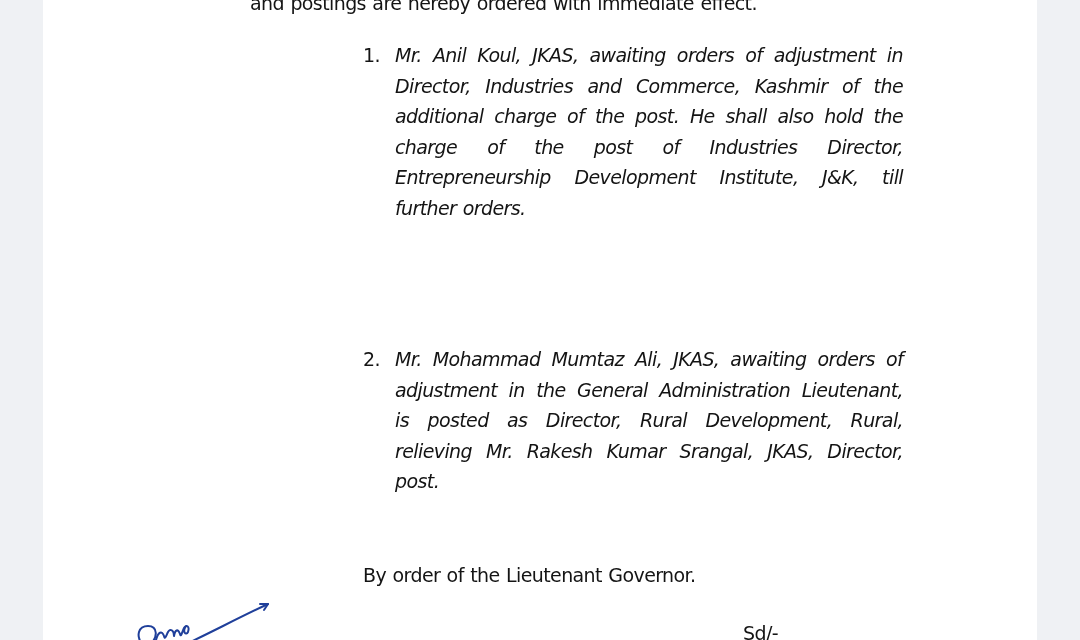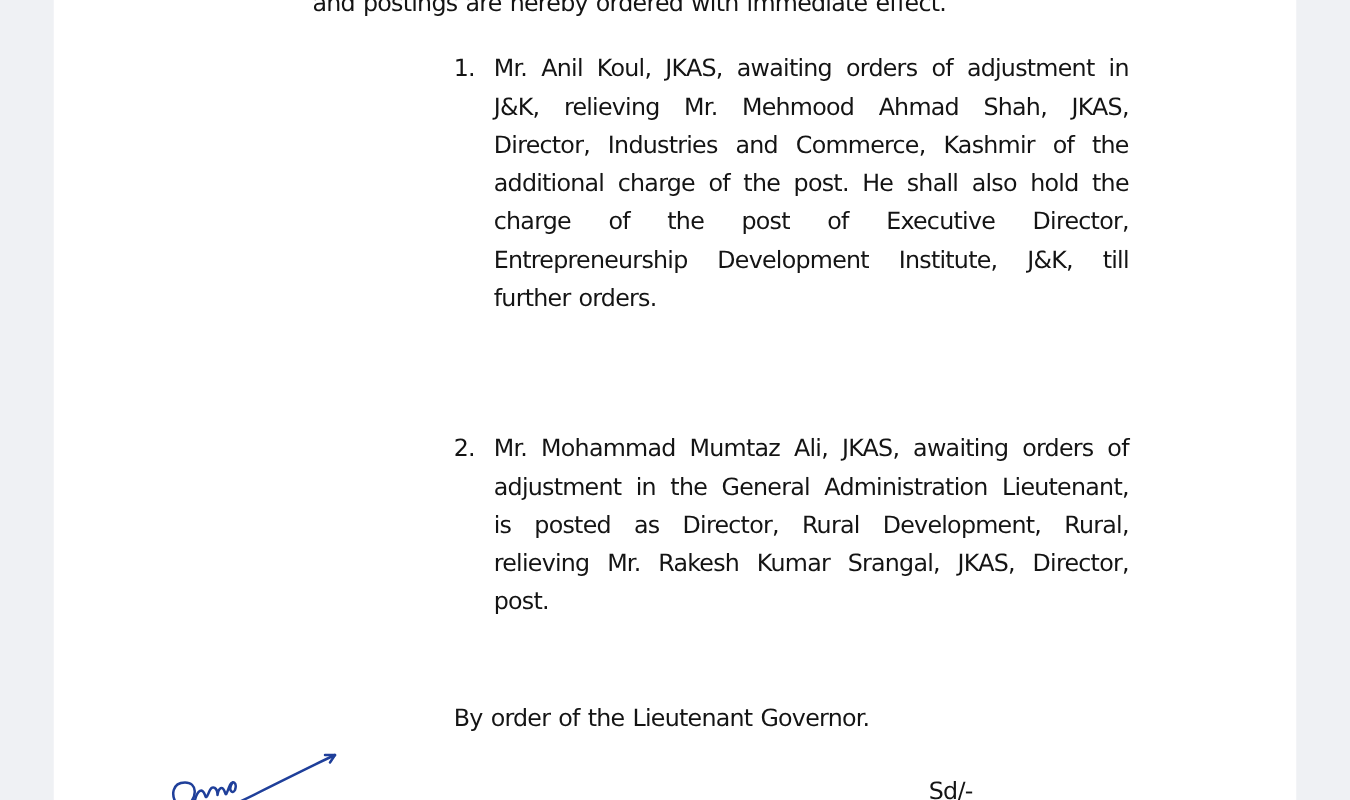--- a/index.html
+++ b/index.html
@@ -49,20 +49,21 @@
       left: 32px;
       width: 508px;
       line-height: 30.6px;
     }
     .item-body .ln {
       display: block;
       text-align: justify;
       text-align-last: justify;
       white-space: nowrap;
       height: 30.6px;
+      font-style: italic;
     }
     .item-body .ln.last {
       text-align-last: left;
     }
     #item1 { top: 40px; }
     #item2 { top: 344px; }
     .closing {
       position: absolute;
       left: 320px;
       top: 560px;
@@ -88,24 +89,23 @@
 <body>
 
 <div class="page">
 
   <div class="doc-text intro-line">and postings are hereby ordered with immediate effect.</div>
 
   <div class="doc-text item" id="item1">
     <span class="item-num">1.</span>
     <div class="item-body">
       <span class="ln">Mr. Anil Koul, JKAS, awaiting orders of adjustment in</span>
-      <span class="ln">J&amp;K, relieving Mr. Mehmood Ahmad Shah, JKAS,</span>
       <span class="ln">Director, Industries and Commerce, Kashmir of the</span>
       <span class="ln">additional charge of the post. He shall also hold the</span>
-      <span class="ln">charge of the post of Executive Director,</span>
+      <span class="ln">charge of the post of Industries Director,</span>
       <span class="ln">Entrepreneurship Development Institute, J&amp;K, till</span>
       <span class="ln last">further orders.</span>
     </div>
   </div>
 
   <div class="doc-text item" id="item2">
     <span class="item-num">2.</span>
     <div class="item-body">
       <span class="ln">Mr. Mohammad Mumtaz Ali, JKAS, awaiting orders of</span>
       <span class="ln">adjustment in the General Administration Lieutenant,</span>

